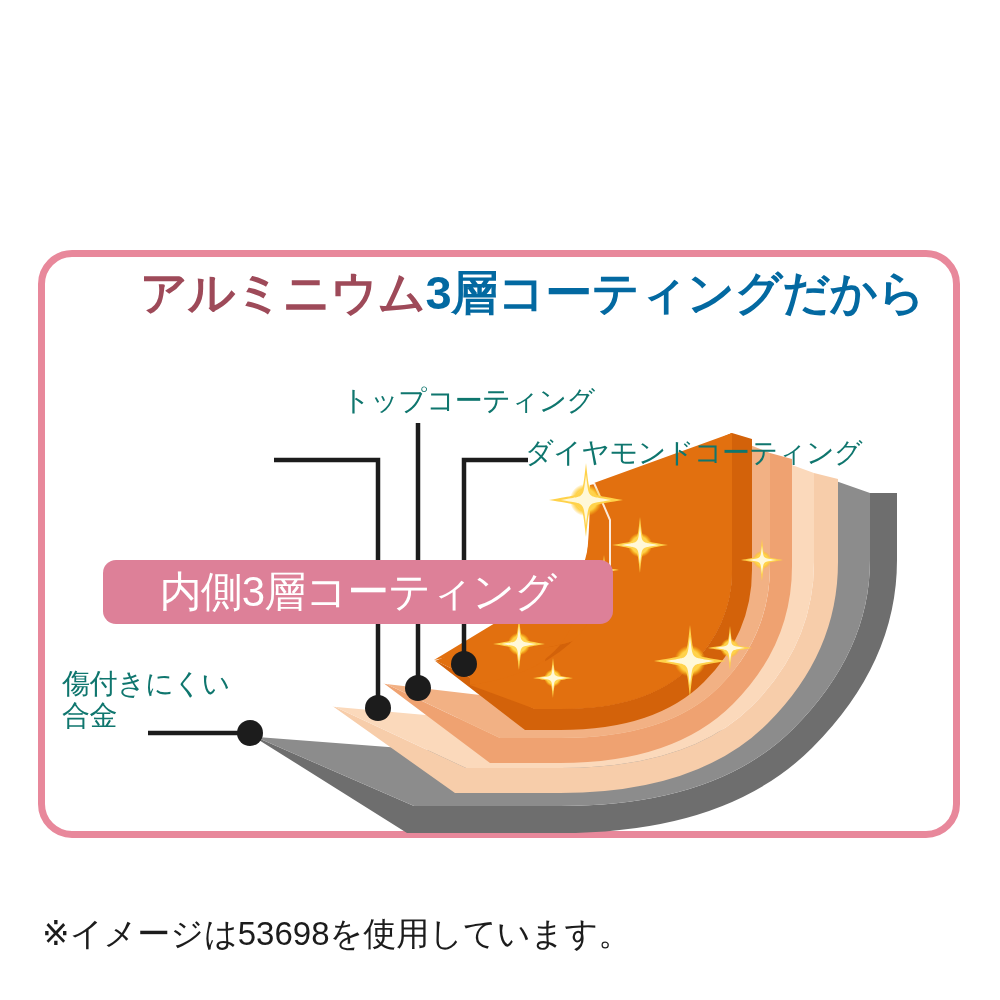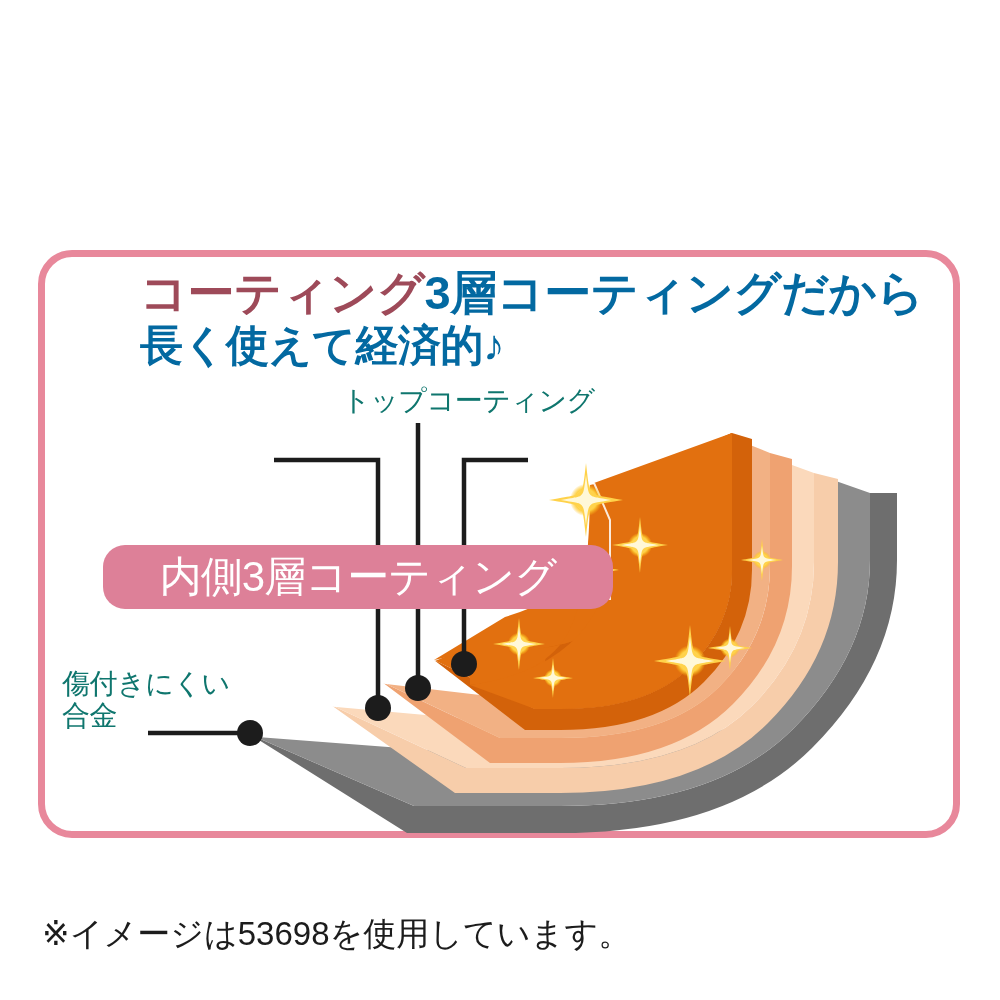--- a/index.html
+++ b/index.html
@@ -70,25 +70,25 @@
   }
   #label-primer   { left: 68px;  top: 440px; }
   #label-top      { left: 342px; top: 385px; }
   #label-diamond  { left: 525px; top: 437px; }
   #label-alu      { left: 62px;  top: 668px; }
 
   
   .banner {
     position: absolute;
     left: 103px;
-    top: 545px;
+    top: 560px;
     width: 510px;
     height: 64px;
     background: #dd8098;
-    border-radius: 22px;
+    border-radius: 13px;
     z-index: 40;
   }
   .banner span {
     display: block;
     color: #ffffff;
     font-size: 42px;
     line-height: 64px;
     text-align: center;
     letter-spacing: -1px;
     white-space: nowrap;
@@ -125,22 +125,21 @@
   }
 </style>
 </head>
 <body>
 
 <div id="stage">
 
   <div class="frame"></div>
 
   <div class="headline">
-    <span class="l1"><span class="hl-dark">コーティング</span><span class="hl-pink">3層コーティングだから</span></span>
-    <span class="l2 hl-pink">長く使えて経済的♪</span>
+    <span class="l1"><span class="hl-dark">アルミニウム</span><span class="hl-pink">3層コーティングだから</span></span>
   </div>
 
   <svg id="diagram-svg" viewBox="0 0 1000 1000">
     <defs>
       <radialGradient id="sparkGrad" cx="50%" cy="50%" r="50%">
         <stop offset="0%" stop-color="#ffffff" stop-opacity="1"></stop>
         <stop offset="35%" stop-color="#fff4c0" stop-opacity="1"></stop>
         <stop offset="70%" stop-color="#ffcf3d" stop-opacity="0.95"></stop>
         <stop offset="100%" stop-color="#ffbf10" stop-opacity="0"></stop>
       </radialGradient>
@@ -229,18 +228,19 @@
     </g>
     <g fill="#1c1c1c">
       <circle cx="378" cy="708" r="13"></circle>
       <circle cx="418" cy="688" r="13"></circle>
       <circle cx="464" cy="664" r="13"></circle>
       <circle cx="250" cy="733" r="13"></circle>
     </g>
   </svg>
 
   <div class="lbl" id="label-top" style="z-index:50">トップコーティング</div>
+  <div class="lbl" id="label-diamond" style="z-index:50">ダイヤモンドコーティング</div>
   <div class="lbl" id="label-alu" style="z-index:50">傷付きにくい
 合金</div>
 
   <div class="footnote">※イメージは53698を使用しています。</div>
 
 </div>
 
 </body></html>

